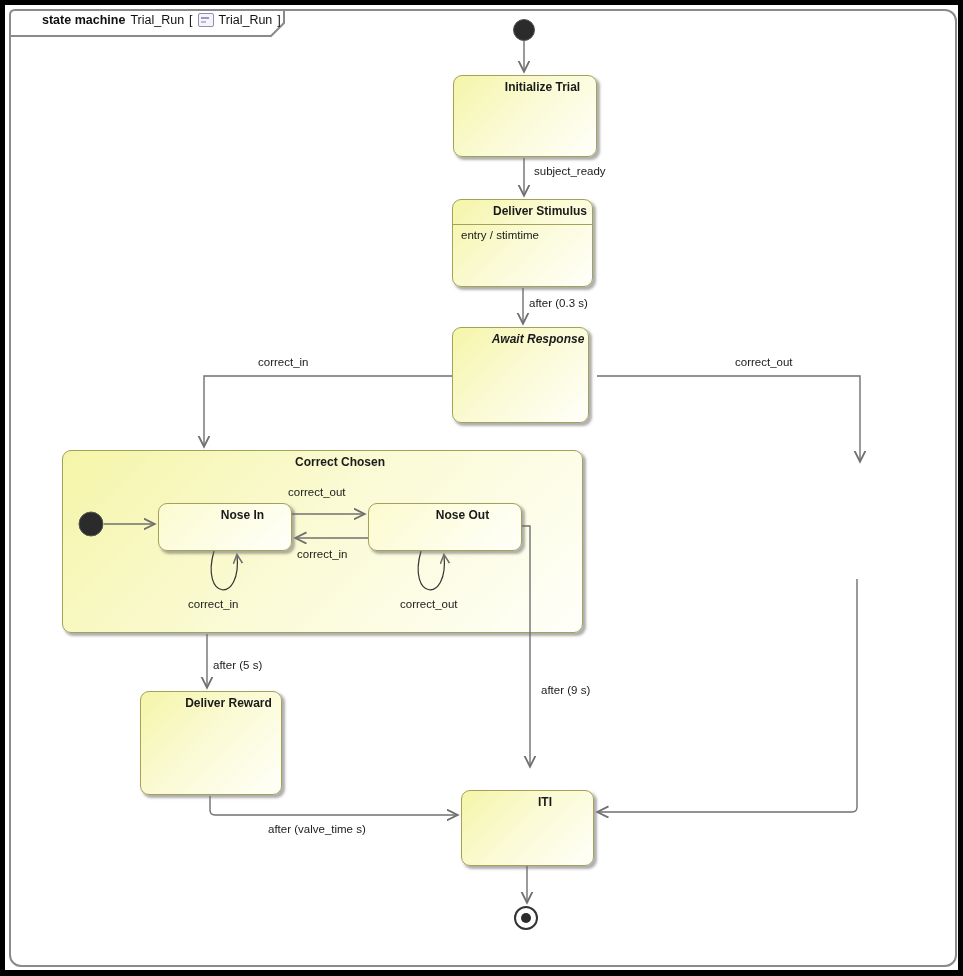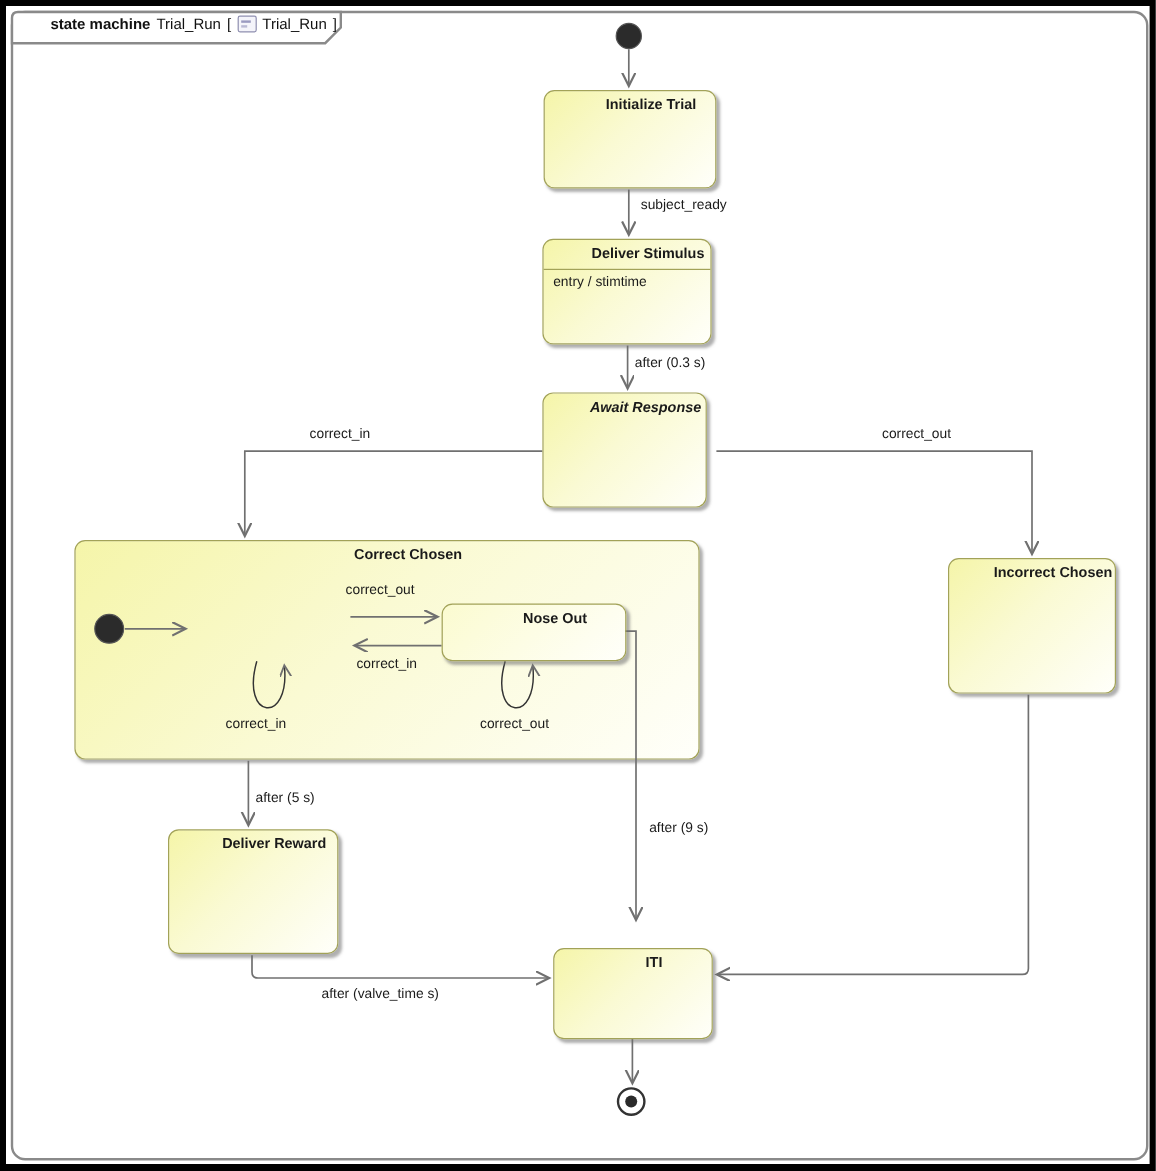--- a/index.html
+++ b/index.html
@@ -96,28 +96,28 @@
   <div class="state" style="left:452px;top:199px;width:141px;height:88px;">
     <div class="title">Deliver Stimulus</div>
     <div class="compartment-sep"></div>
     <div class="body-text">entry / stimtime</div>
   </div>
 
   <div class="state" style="left:452px;top:327px;width:137px;height:96px;font-style:italic;">
     <div class="title">Await Response</div>
   </div>
 
+  <div class="state" style="left:158px;top:503px;width:134px;height:48px;background:linear-gradient(135deg,#fbfbd0 0%,#fffffa 100%);">
+    <div class="title">Nose In</div>
+  </div>
 
   <div class="state" style="left:368px;top:503px;width:154px;height:48px;background:linear-gradient(135deg,#fbfbd0 0%,#fffffa 100%);">
     <div class="title">Nose Out</div>
   </div>
 
-  <div class="state" style="left:790px;top:465px;width:140px;height:113px;">
-    <div class="title">Incorrect Chosen</div>
-  </div>
 
   <div class="state" style="left:140px;top:691px;width:142px;height:104px;">
     <div class="title">Deliver Reward</div>
   </div>
 
   <div class="state" style="left:461px;top:770px;width:133px;height:76px;margin-top:20px;">
     <div class="title">ITI</div>
   </div>
 
   <div class="tlabel" style="left:534px;top:165px;">subject_ready</div>

